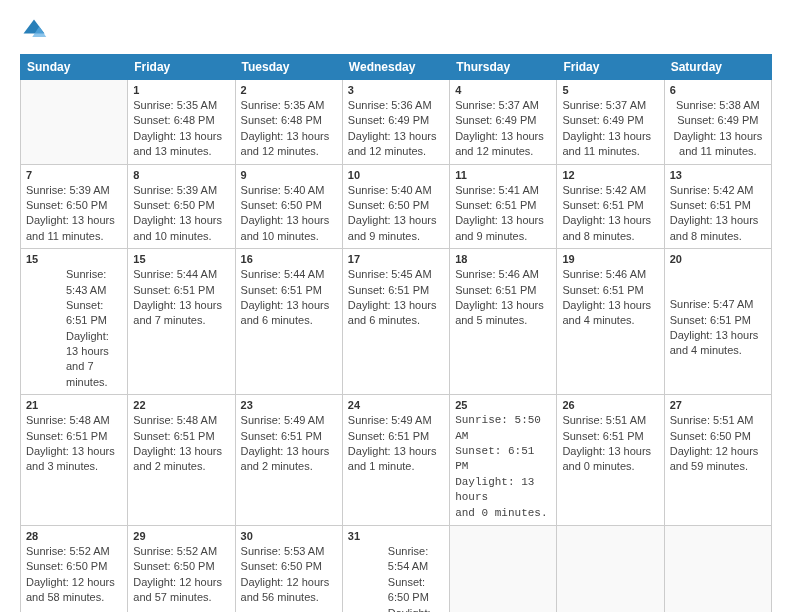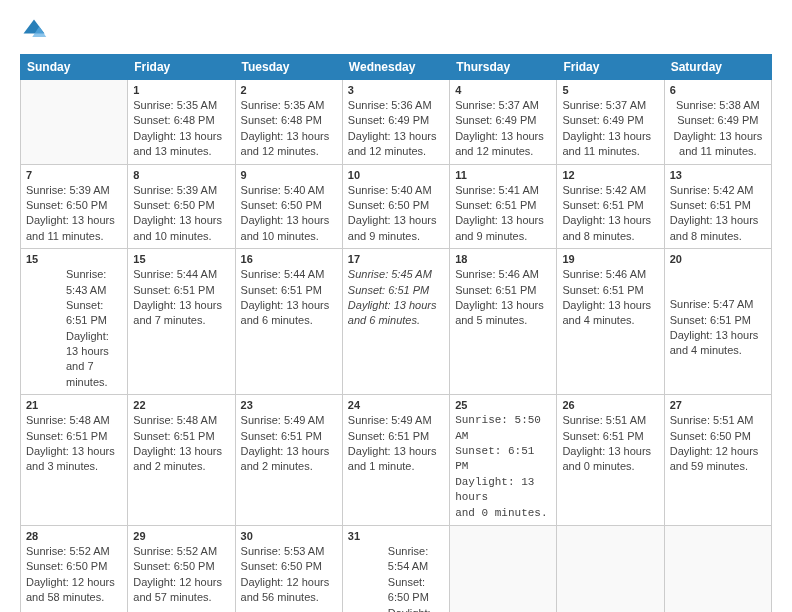--- a/index.html
+++ b/index.html
@@ -251,21 +251,21 @@
           </td>
           <td>
             <span class="cell-date">16</span>
             <div class="cell-info" style="white-space: pre-line;">Sunrise: 5:44 AM
 Sunset: 6:51 PM
 Daylight: 13 hours
 and 6 minutes.</div>
           </td>
           <td>
             <span class="cell-date">17</span>
-            <div class="cell-info" style="white-space: pre-line; font-style: italic;">Sunrise: 5:45 AM
+            <div class="cell-info" style="white-space: pre-line;">Sunrise: 5:45 AM
 Sunset: 6:51 PM
 Daylight: 13 hours
 and 6 minutes.</div>
           </td>
           <td>
             <span class="cell-date">18</span>
             <div class="cell-info" style="white-space: pre-line;">Sunrise: 5:46 AM
 Sunset: 6:51 PM
 Daylight: 13 hours
 and 5 minutes.</div>

